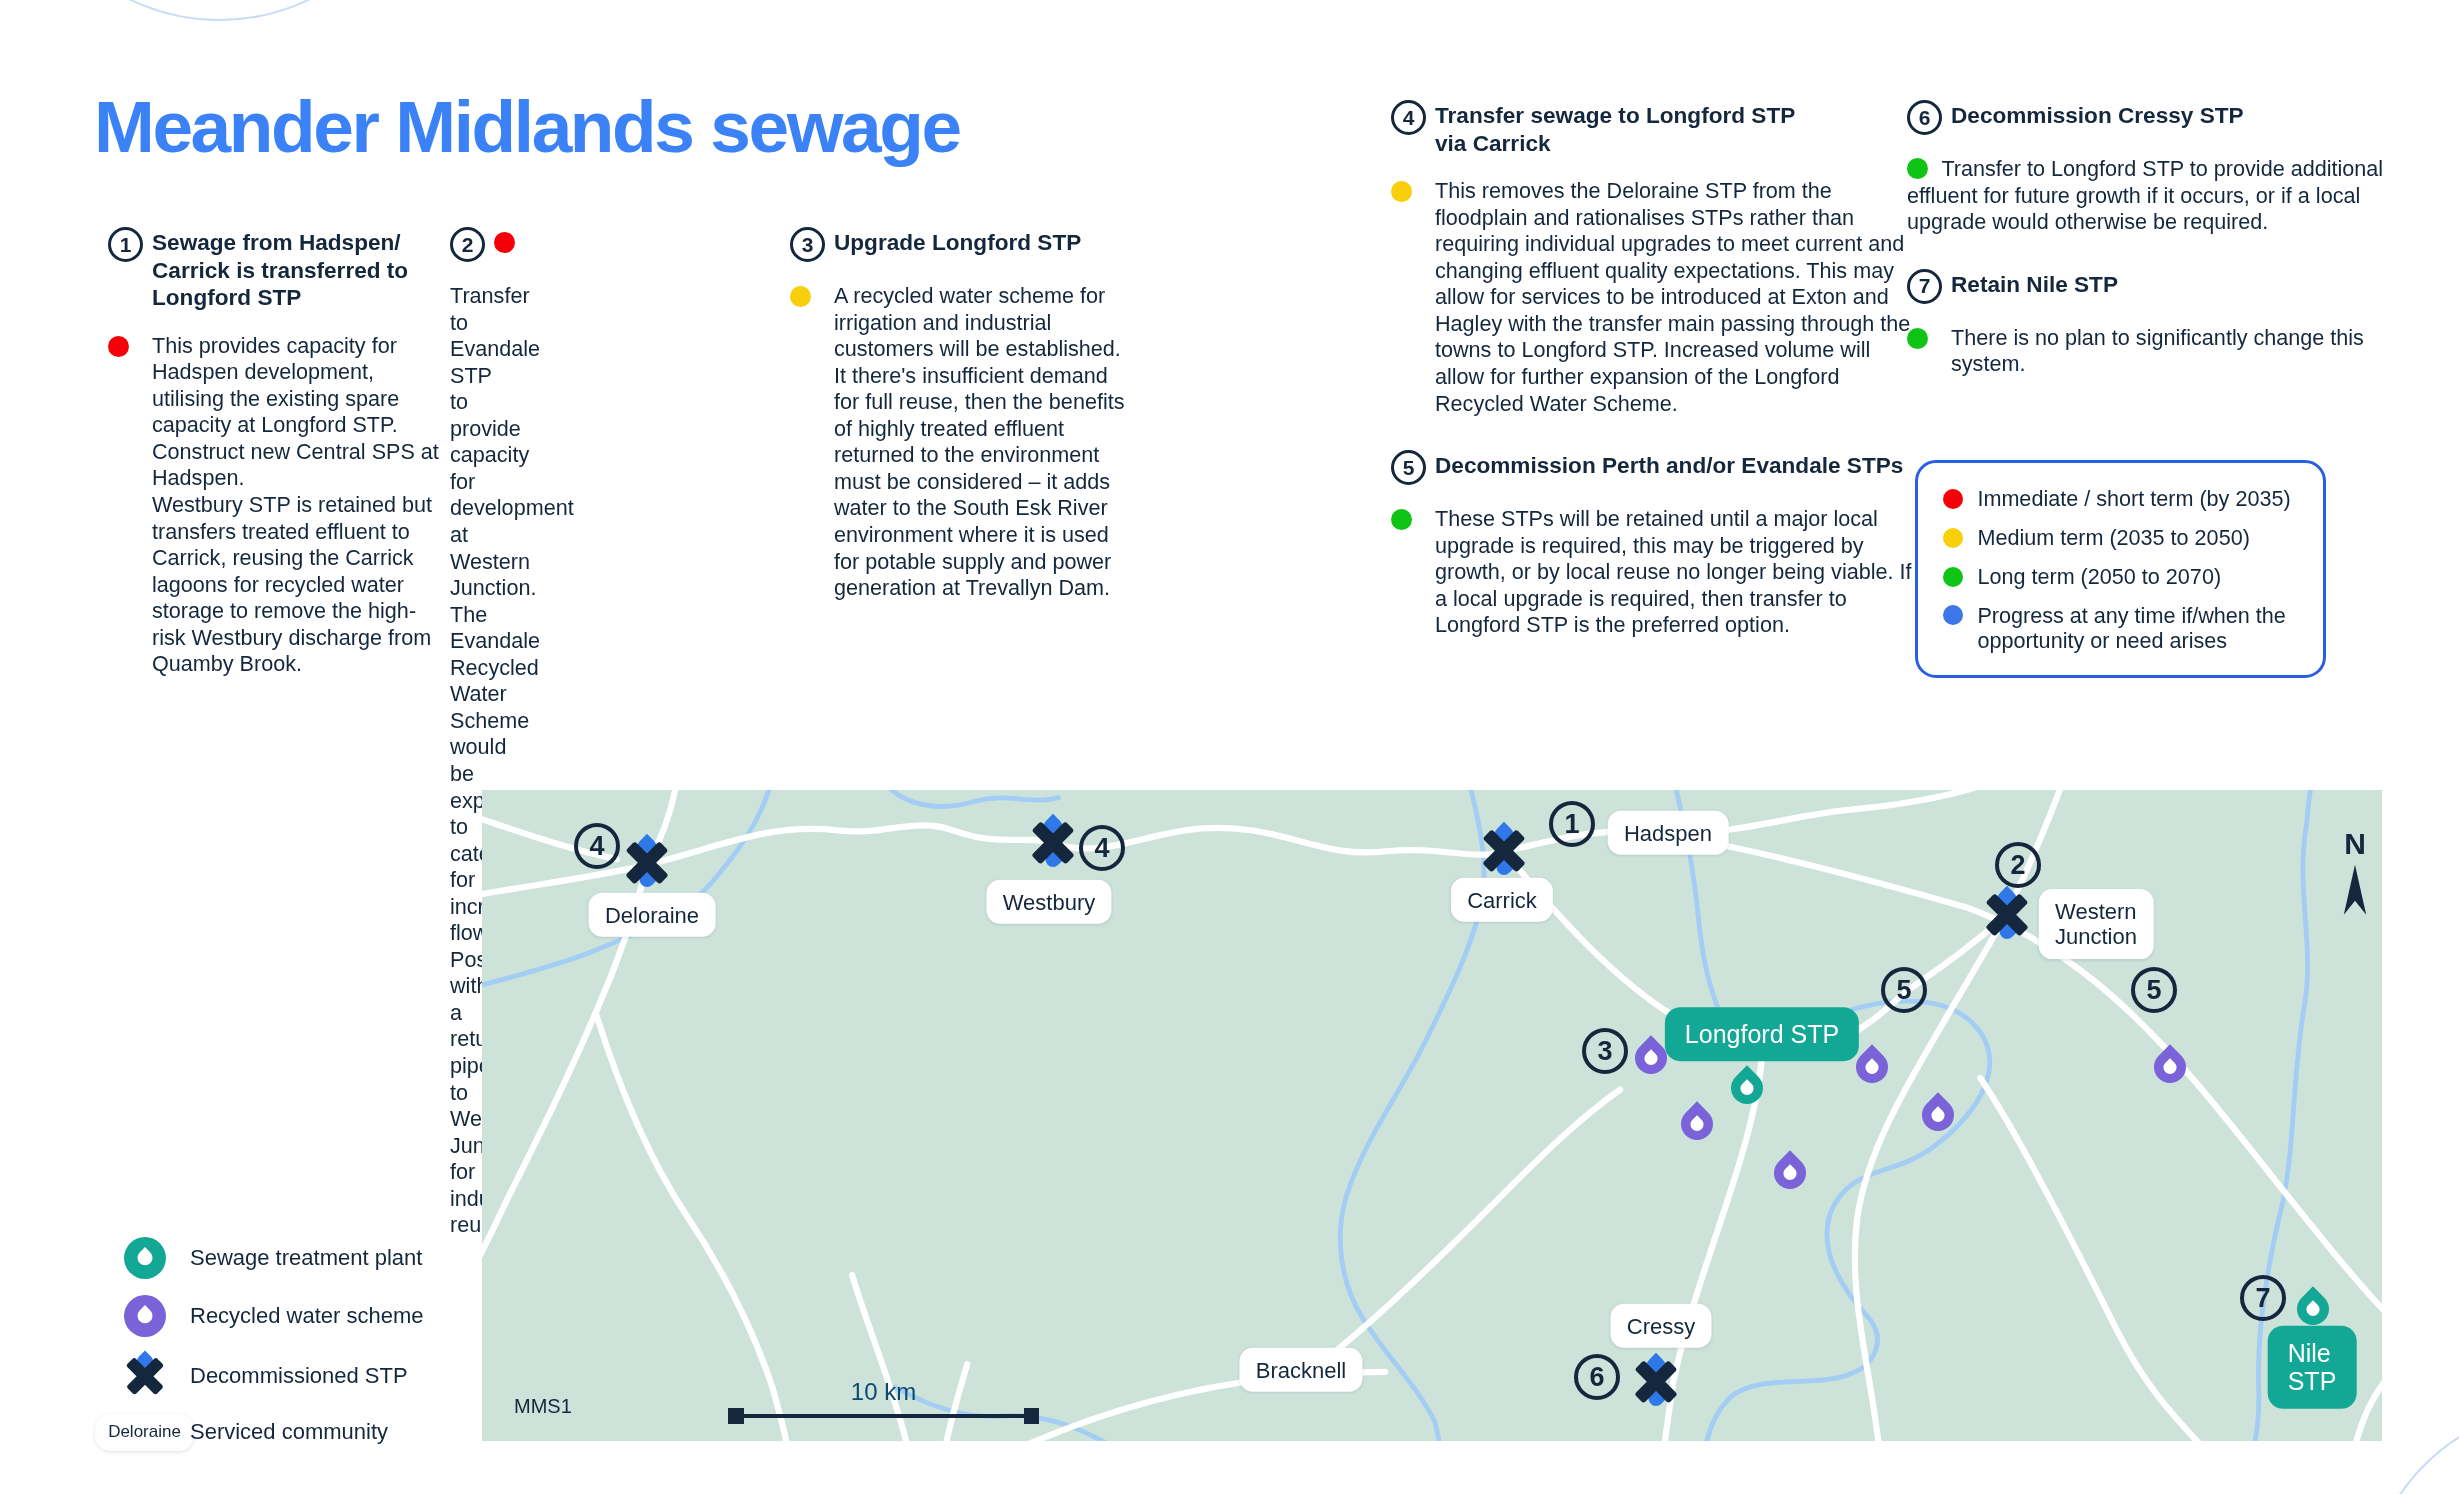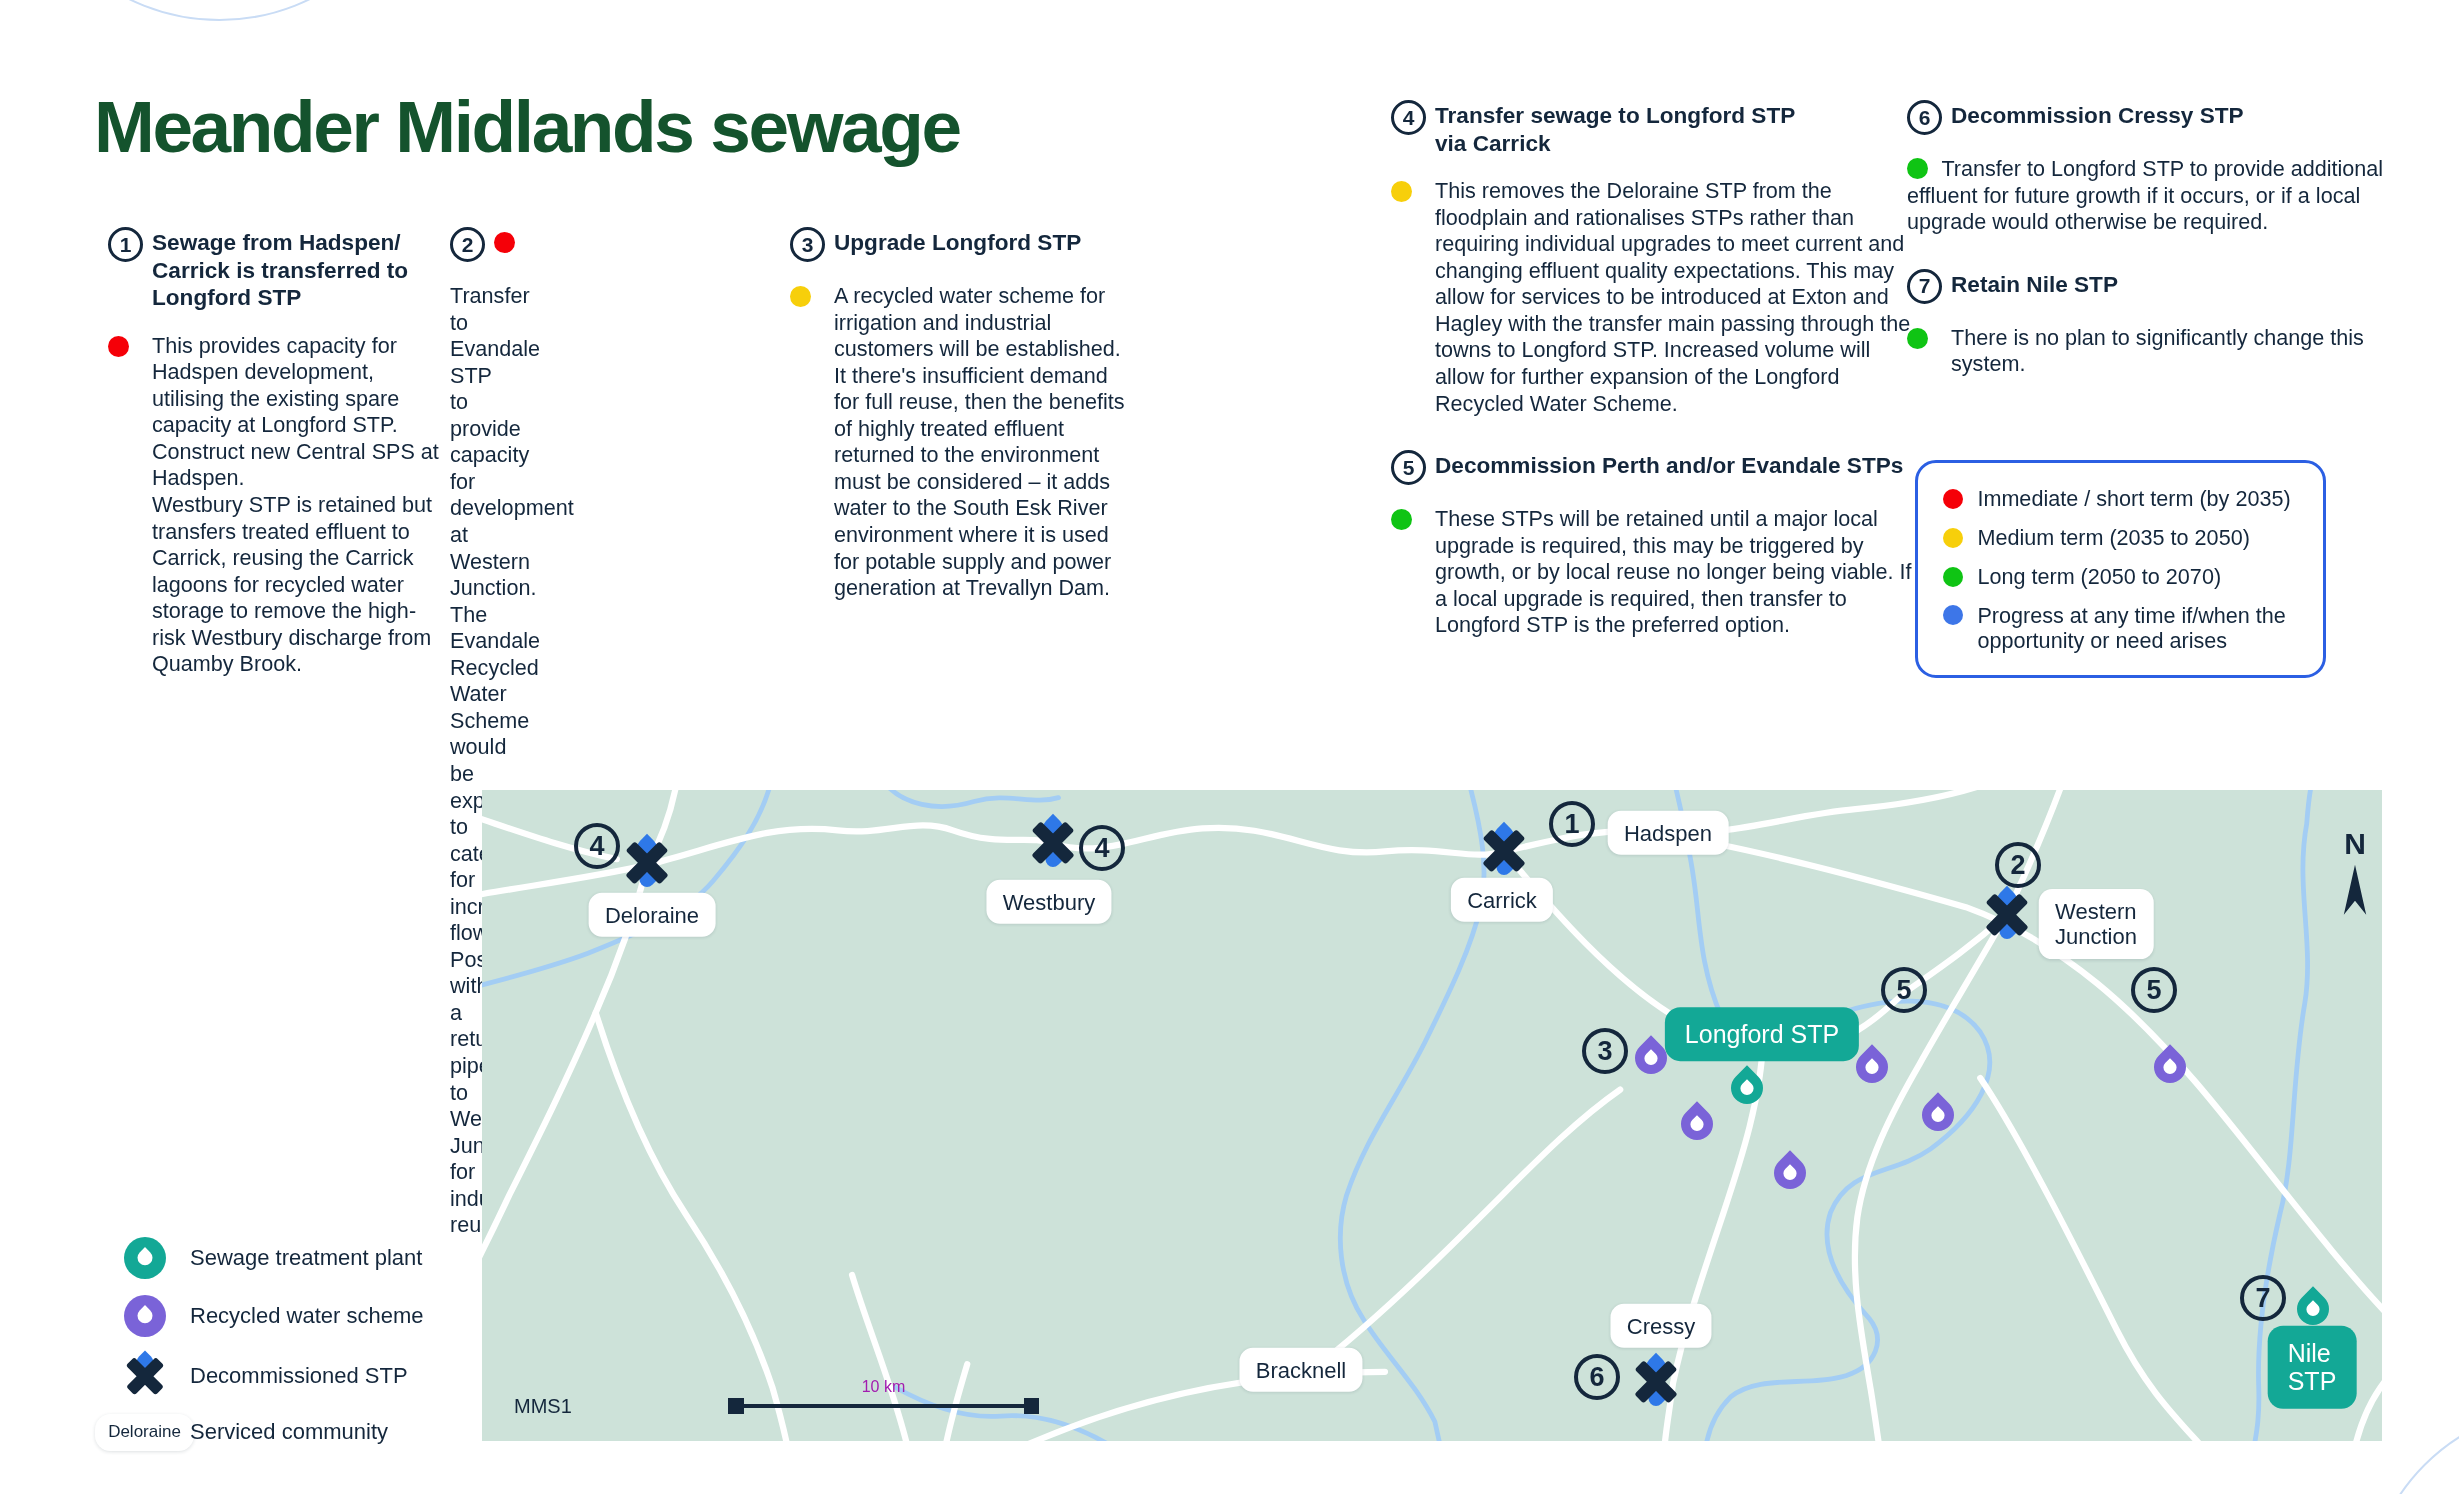--- a/index.html
+++ b/index.html
@@ -7,21 +7,21 @@
   body { font-family:"Liberation Sans","DejaVu Sans",sans-serif; color:#14273c; }
   .page { position:relative; width:2459px; height:1495px; background:#ffffff; overflow:hidden; }
 
   
   .arc { position:absolute; border:2.9px solid #c9dcf5; border-radius:50%; }
   .arc.tl { width:413px; height:413px; left:13.4px; top:-392px; }
   .arc.br1 { width:403px; height:403px; left:2365px; top:1405px; }
   .arc.br2 { width:615px; height:615px; left:2413px; top:1362px; }
 
   .title { position:absolute; left:94px; top:85px; font-size:73px; font-weight:700;
-           letter-spacing:-2.4px; color:#14532d; white-space:nowrap; }
+           letter-spacing:-2.4px; color:#3b82f6; white-space:nowrap; }
 
   
   .col { position:absolute; }
   .col1 { left:108px; top:229px; width:331px; }
   .col2 { left:450px; top:229px; width:334px; }
   .col3 { left:790px; top:229px; width:346px; }
   .col4 { left:1391px; top:102px; width:525px; }
   .col5 { left:1907px; top:102px; width:525px; }
 
   .item { display:grid; grid-template-columns:44px 1fr; row-gap:21px; }
@@ -81,21 +81,21 @@
                   transform:translate(-50%,-50%); }
   .badge.teal { background:#13a896; }
   .badge.purple { background:#7a63d8; }
 
   .north { position:absolute; left:1846px; top:37px; width:54px; text-align:center; }
   .north .n { font-size:30px; font-weight:700; color:#14273c; }
   .north .arrow { width:35px; height:50px; background:#14273c; margin:3.8px auto 0;
                   clip-path:polygon(50% 0%, 82% 100%, 50% 72%, 18% 100%); }
 
   .scalebar { position:absolute; left:248px; top:588px; width:307px; }
-  .scalebar .lbl { text-align:center; font-size:16px; color:#a21caf; margin-bottom:7.7px; }
+  .scalebar .lbl { text-align:center; font-size:24px; color:#0c4a6e; margin-bottom:7.7px; }
   .scalebar .bar { position:relative; height:4.8px; background:#14273c; }
   .scalebar .bar::before, .scalebar .bar::after { content:""; position:absolute; top:-5.8px;
         width:15.4px; height:16.3px; background:#14273c; }
   .scalebar .bar::before { left:-1.9px; } .scalebar .bar::after { right:-1.9px; }
 
   .map-code { position:absolute; left:32px; top:605px; font-size:20px; color:#14273c; }
 
   
   .map-legend { position:absolute; left:99px; top:1237px; }
   .ml-row { display:flex; align-items:center; margin-bottom:16.3px; }

